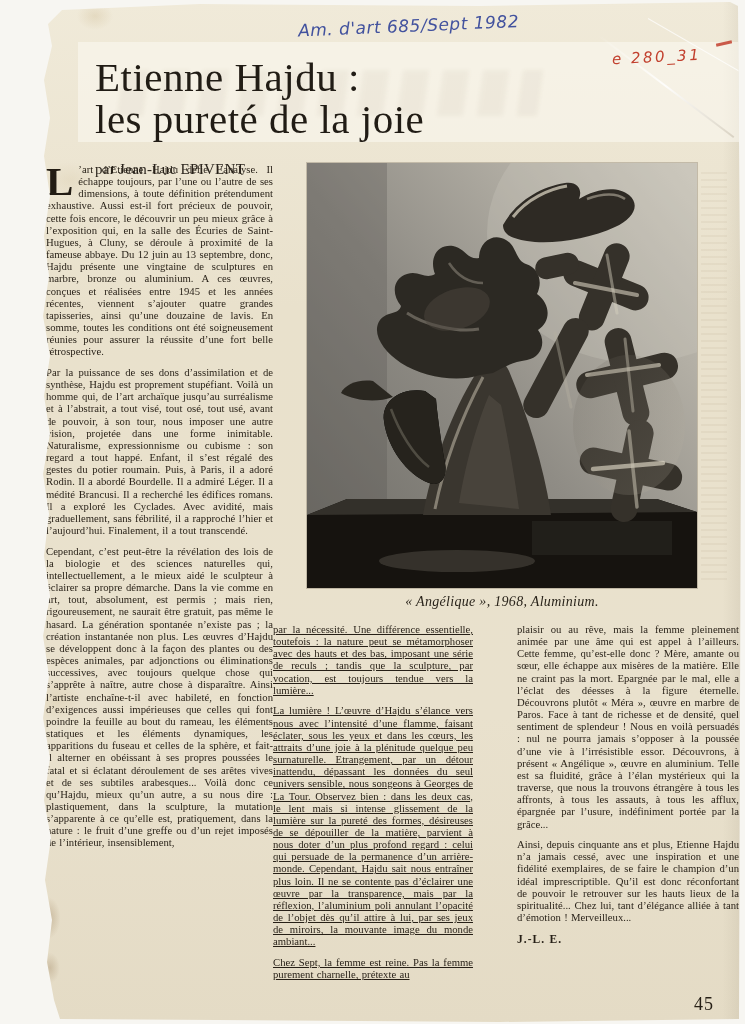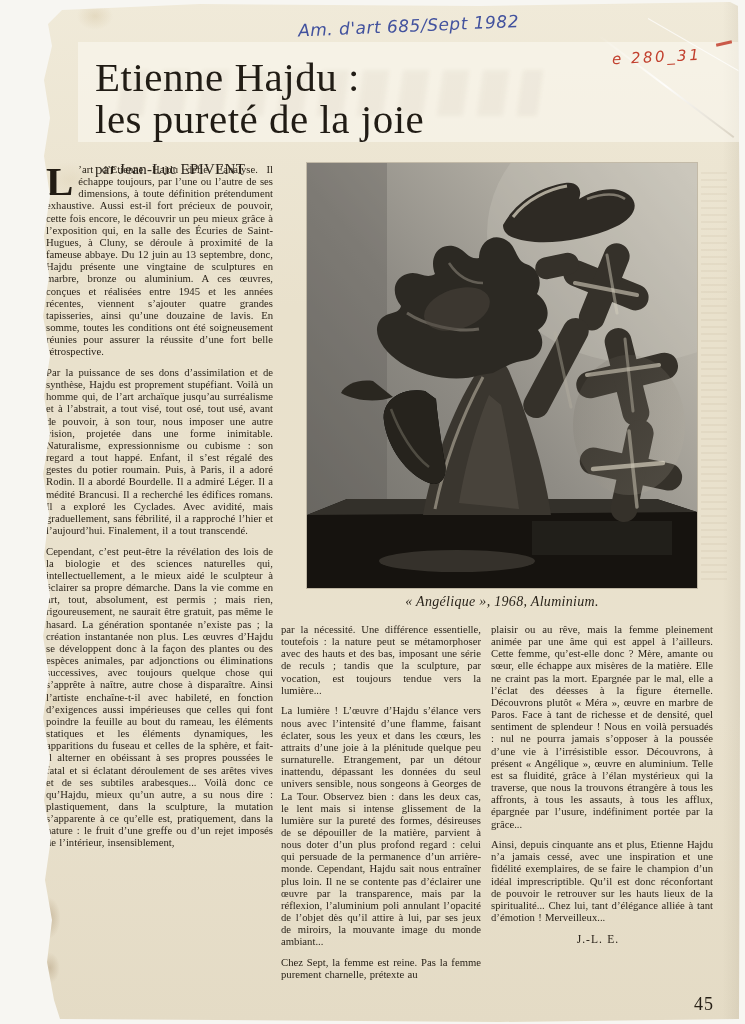--- a/index.html
+++ b/index.html
@@ -54,27 +54,27 @@
     position:absolute;left:120px;top:70px;width:420px;height:46px;opacity:.05;
     background:repeating-linear-gradient(90deg,#6b5b3e 0 26px,transparent 26px 40px);
     transform:skewX(-8deg);filter:blur(2px);
   }
   .col{
     position:absolute;text-align:justify;color:#261f16;
     font-size:10.7px;line-height:12.15px;word-spacing:.6px;
   }
   .col p{margin:0 0 8.5px 0;}
   .col1{left:46px;top:163px;width:227px;height:846px;}
-  .col2{left:281px;top:623px;width:200px;height:392px;}
-  .col3{left:491px;top:623px;width:222px;height:392px;}
+  .col2{left:273px;top:623px;width:200px;height:392px;text-decoration:underline;}
+  .col3{left:517px;top:623px;width:222px;height:392px;}
   .dropcap{
     float:left;font-size:41px;line-height:33px;font-weight:bold;color:#221c14;
     padding:2px 5px 0 0;
   }
-  .sig{text-align:center;padding-right:8px;margin-top:10px;font-size:11.5px;letter-spacing:1px;color:#261f16;}
+  .sig{text-align:left;padding-right:8px;margin-top:10px;font-size:11.5px;letter-spacing:1px;color:#261f16;font-weight:bold;}
   .pagenum{position:absolute;right:31px;top:994px;font-size:18px;color:#272017;letter-spacing:1px;}
 </style>
 </head>
 <body>
 
 <div class="page">
 
   <div class="title-band"></div>
   <div class="ghost-title"></div>
   <div class="crease"></div>

